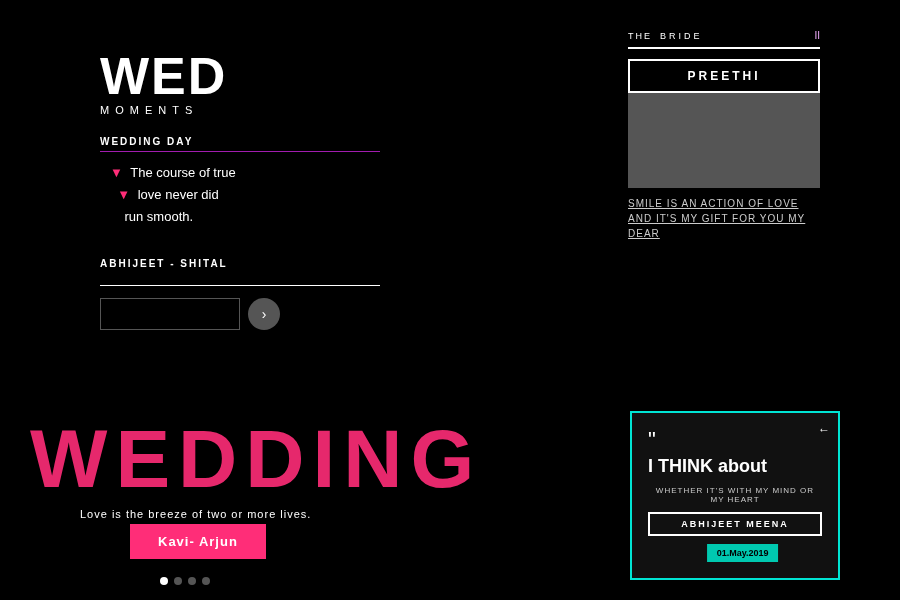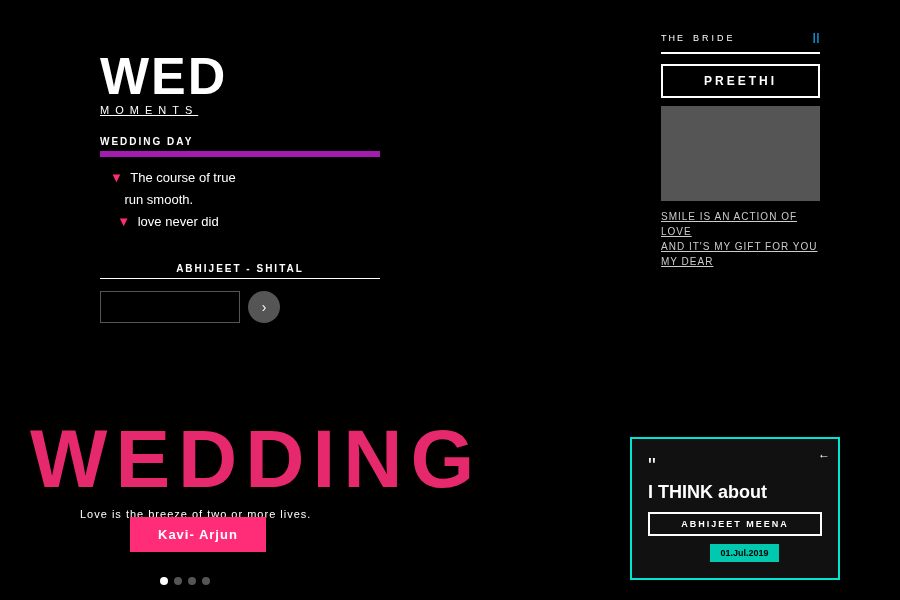--- a/index.html
+++ b/index.html
@@ -27,29 +27,28 @@
       letter-spacing: 2px;
       line-height: 1;
       color: #fff;
       margin-top: 20px;
     }
     .logo-moments {
       font-size: 11px;
       letter-spacing: 6px;
       color: #fff;
       margin-top: 2px;
-      text-decoration: underline;
     }
 
     .section-title {
       font-size: 10px;
       font-weight: bold;
       letter-spacing: 2px;
       color: #fff;
-      border-bottom: 6px solid #a21caf;
+      border-bottom: 1px solid #a21caf;
       padding-bottom: 4px;
       margin-top: 20px;
       margin-bottom: 10px;
     }
 
     .quote-text {
       font-size: 13px;
       color: #fff;
       line-height: 1.7;
       padding-left: 10px;
@@ -58,24 +57,23 @@
       color: #ff2d78;
       margin-right: 4px;
     }
 
     .couple-label {
       font-size: 10px;
       font-weight: bold;
       letter-spacing: 2px;
       color: #fff;
       border-bottom: 1px solid #fff;
-      padding-bottom: 4px;
+      padding-bottom: 16px;
       margin-top: 30px;
       margin-bottom: 12px;
-      text-align: center;
     }
 
     .input-row {
       display: flex;
       align-items: center;
       gap: 8px;
     }
     .name-input {
       width: 140px;
       height: 32px;
@@ -115,21 +113,21 @@
     .wedding-sub {
       position: absolute;
       bottom: 80px;
       left: 80px;
       font-size: 11px;
       color: #fff;
       letter-spacing: 1px;
     }
     .wedding-btn {
       position: absolute;
-      bottom: 48px;
+      bottom: 41px;
       left: 130px;
       background: #ff2d78;
       color: #fff;
       border: none;
       padding: 10px 28px;
       font-size: 13px;
       font-weight: bold;
       cursor: pointer;
       letter-spacing: 1px;
     }
@@ -151,21 +149,21 @@
     }
     .dot.active {
       background: #fff;
     }
 
     
     .right-panel-top {
       position: absolute;
       top: 30px;
       right: 80px;
-      width: 159px;
+      width: 192px;
     }
 
     .bride-bar {
       display: flex;
       align-items: center;
       border-bottom: 2px solid #fff;
       padding-bottom: 6px;
       margin-bottom: 10px;
     }
     .bride-label {
@@ -174,36 +172,36 @@
       color: #fff;
       margin-right: 8px;
     }
     .bride-name-bar {
       flex: 1;
       font-size: 9px;
       letter-spacing: 3px;
       color: #fff;
     }
     .pause-icon {
-      font-size: 14px;
-      color: #0ea5e9;
+      font-size: 10px;
+      color: #f0abfc;
       margin-left: 20px;
     }
 
     .preethi-btn {
       width: 100%;
       background: transparent;
       border: 2px solid #fff;
       color: #fff;
       padding: 8px 0;
       font-size: 12px;
       font-weight: bold;
       letter-spacing: 3px;
       cursor: pointer;
-      margin-bottom: 8px;
+      margin-bottom: 0;
       text-align: center;
     }
 
     .photo-placeholder {
       width: 100%;
       height: 95px;
       background: #555;
       margin-bottom: 8px;
     }
 
@@ -283,25 +281,25 @@
   <div class="logo-moments">MOMENTS</div>
 
   <div class="section-title">WEDDING DAY</div>
 
   <div class="quote-text">
     <div>
       <span class="triangle">▼</span>
       <span>The course of true</span>
     </div>
     <div>
-      &nbsp;&nbsp;&nbsp;&nbsp;<span>run smooth.</span>
+      &nbsp;&nbsp;<span class="triangle">▼</span>
+      <span>love never did</span>
     </div>
     <div>
-      &nbsp;&nbsp;<span class="triangle">▼</span>
-      <span>love never did</span>
+      &nbsp;&nbsp;&nbsp;&nbsp;<span>run smooth.</span>
     </div>
   </div>
 
   <div class="couple-label">ABHIJEET - SHITAL</div>
 
   <div class="input-row">
     <input class="name-input" type="text" value="" style="">
     <button class="arrow-btn">›</button>
   </div>
 </div>
@@ -336,19 +334,20 @@
 
 <div class="quote-card">
   <span class="back-arrow">←</span>
 
   <div class="quote-mark">"</div>
   <div class="quote-main">
     <strong> I THINK about</strong>
     <br>
   </div>
 
+  <div class="quote-sub">WHETHER IT'S WITH MY MIND OR MY HEART</div>
 
   <div class="quote-person">ABHIJEET  MEENA</div>
 
   <div style="text-align:center;">
-    <span class="quote-date">01.Jul.2019</span>
+    <span class="quote-date">01.May.2019</span>
   </div>
 </div>
 
 </body></html>

